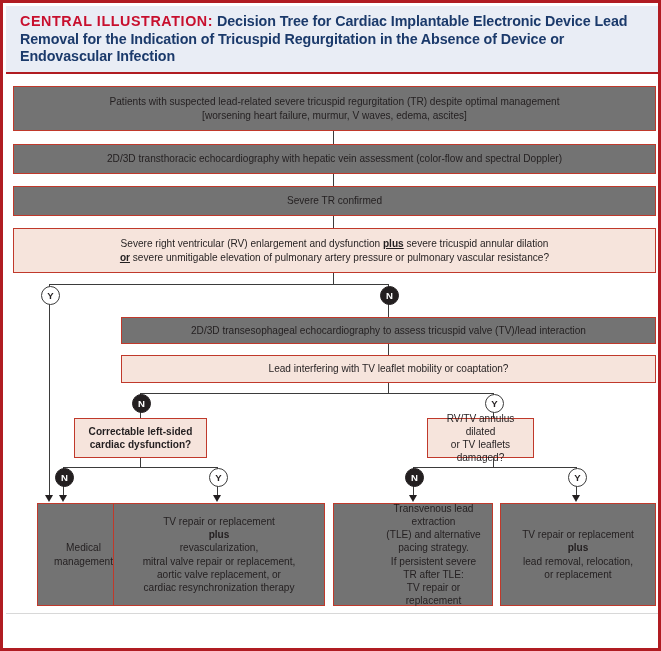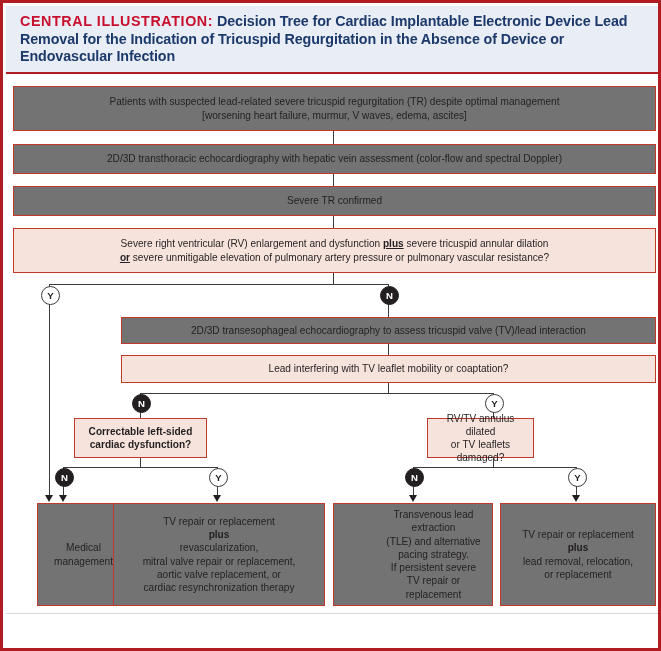--- a/index.html
+++ b/index.html
@@ -220,20 +220,21 @@
       <div>cardiac resynchronization therapy</div>
     </div>
   </div>
 
   <div class="box salmon" style="left:330px;top:500px;width:160px;height:103px;padding-left:47px;">
     <div class="t">
       <div>Transvenous lead extraction</div>
       <div>(TLE) and alternative</div>
       <div>pacing strategy.</div>
       <div>If persistent severe</div>
+      <div>TR after TLE:</div>
       <div>TV repair or replacement</div>
     </div>
   </div>
 
   <div class="box salmon" style="left:497px;top:500px;width:156px;height:103px;">
     <div class="t">
       <div>TV repair or replacement</div>
       <div><b>plus</b></div>
       <div>lead removal, relocation,</div>
       <div>or replacement</div>

